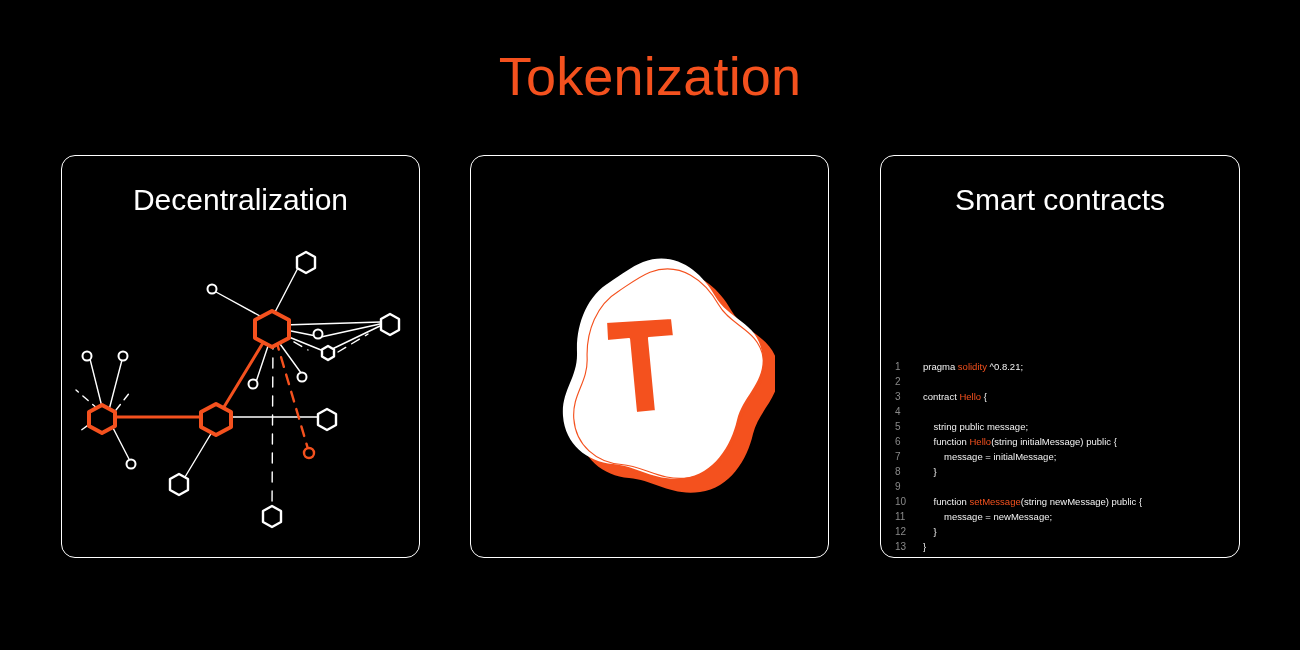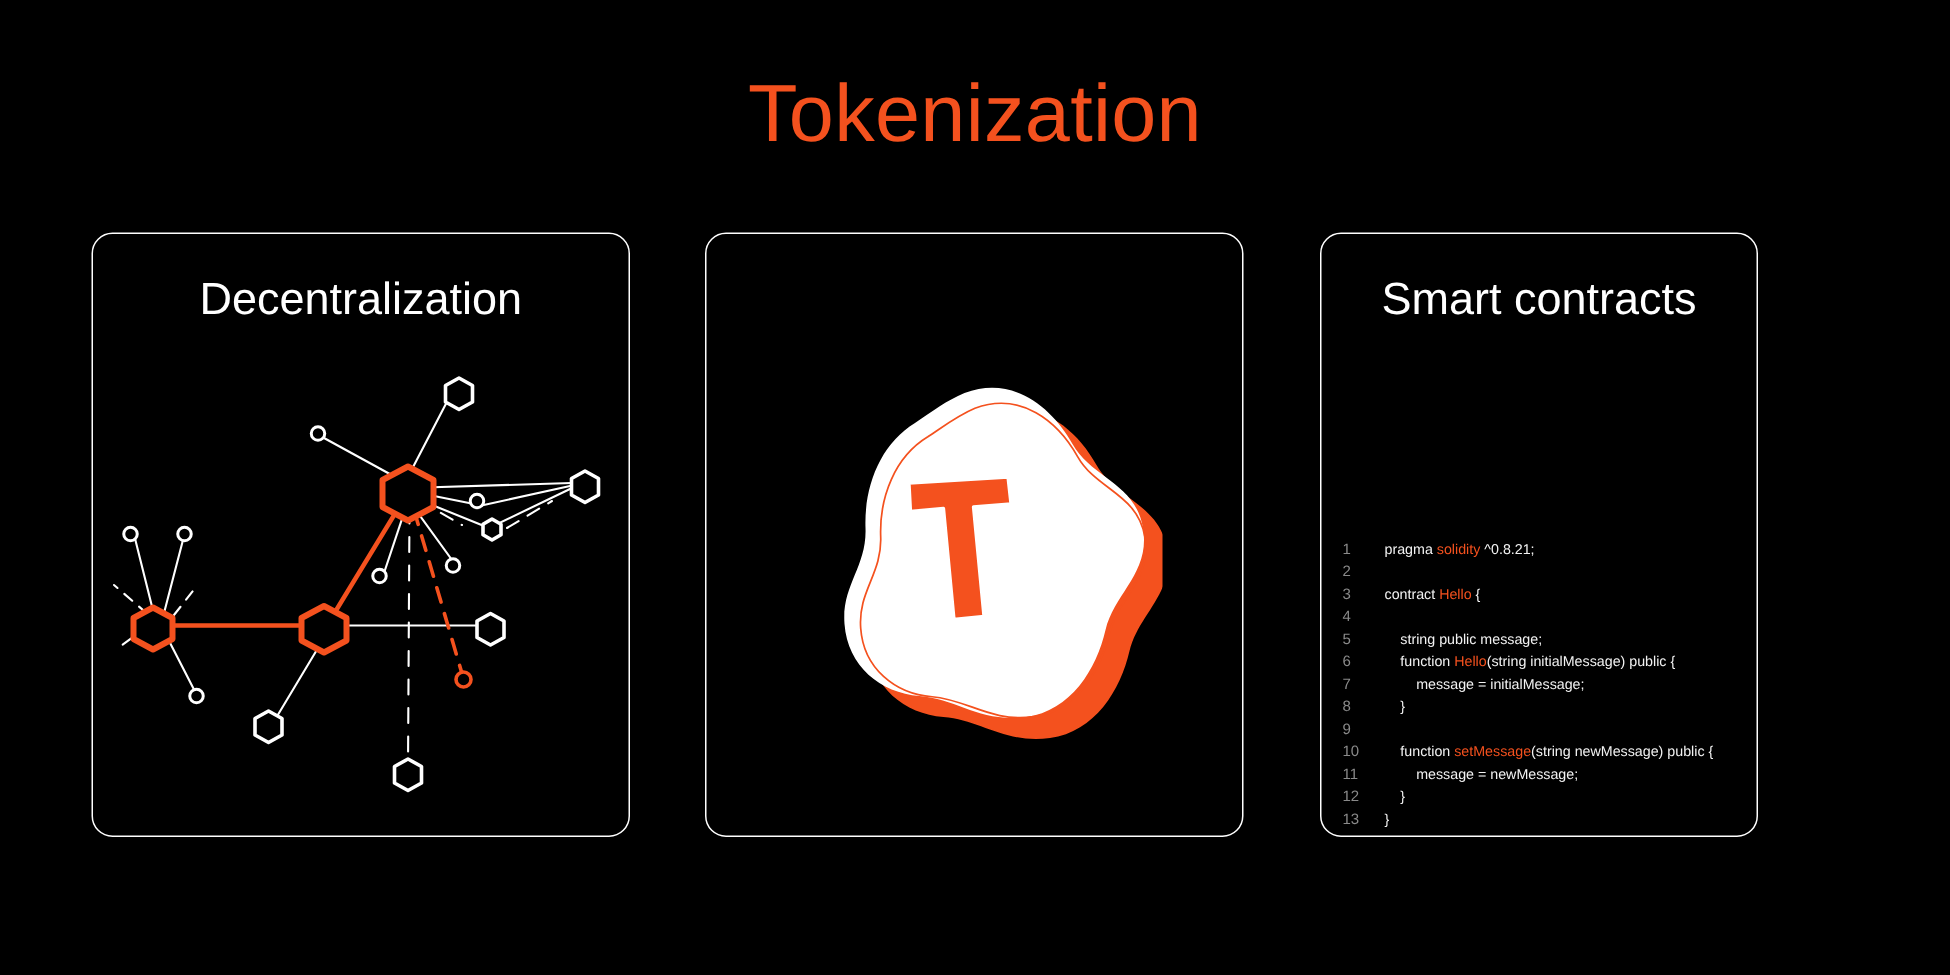--- a/index.html
+++ b/index.html
@@ -34,21 +34,21 @@
     top: 155px;
     height: 403px;
     border: 1px solid #ffffff;
     border-radius: 14px;
     background: #000000;
     box-sizing: border-box;
     overflow: hidden;
   }
   #card-decentralization { left: 61px;  width: 359px; }
   #card-tokenization     { left: 470px; width: 359px; }
-  #card-smart-contracts  { left: 880px; width: 292px; text-decoration: underline; }
+  #card-smart-contracts  { left: 880px; width: 360px; text-decoration: underline; }
 
   .card-title {
     position: absolute;
     left: 0;
     top: 25px;
     width: 100%;
     text-align: center;
     color: #ffffff;
     font-size: 30px;
     font-weight: 400;

